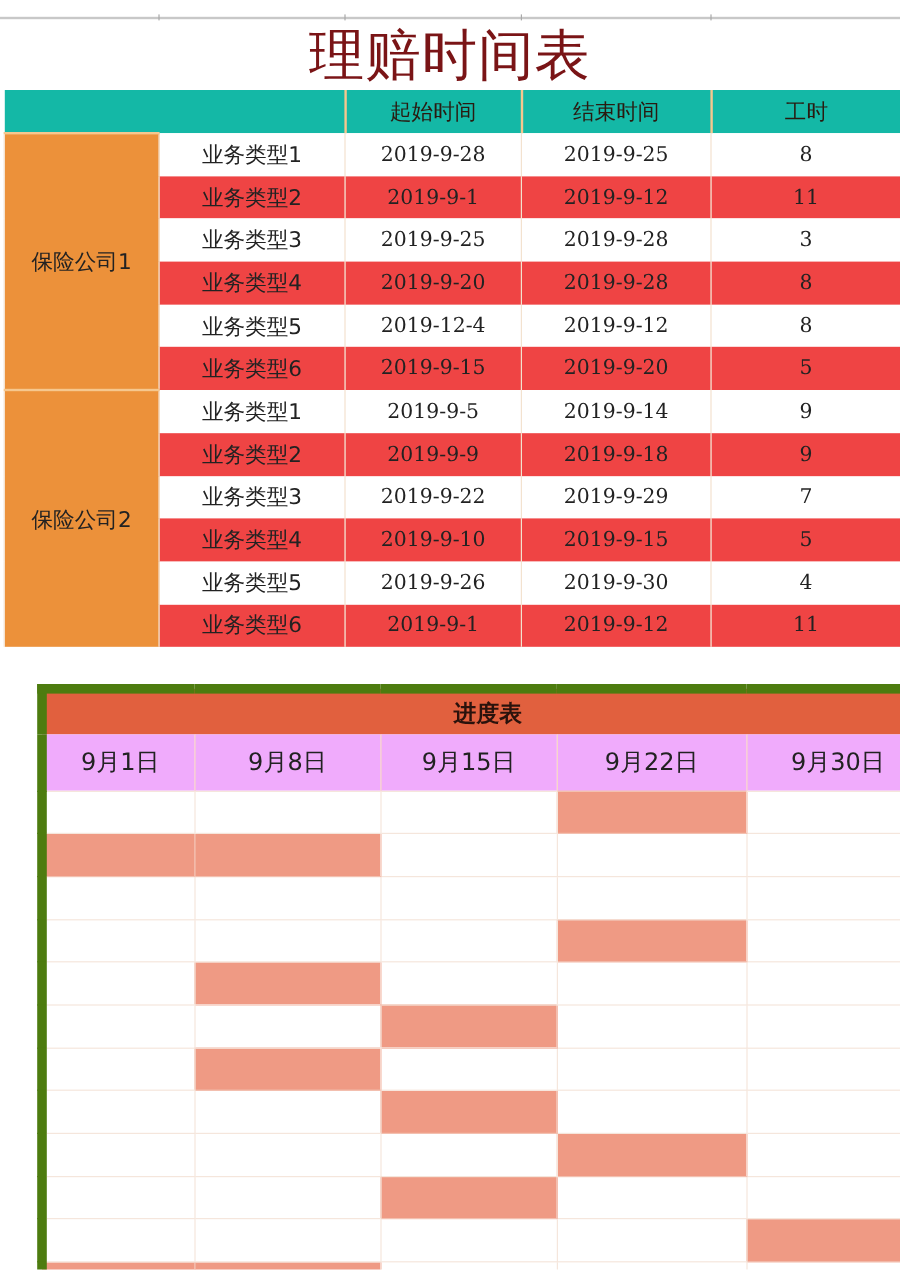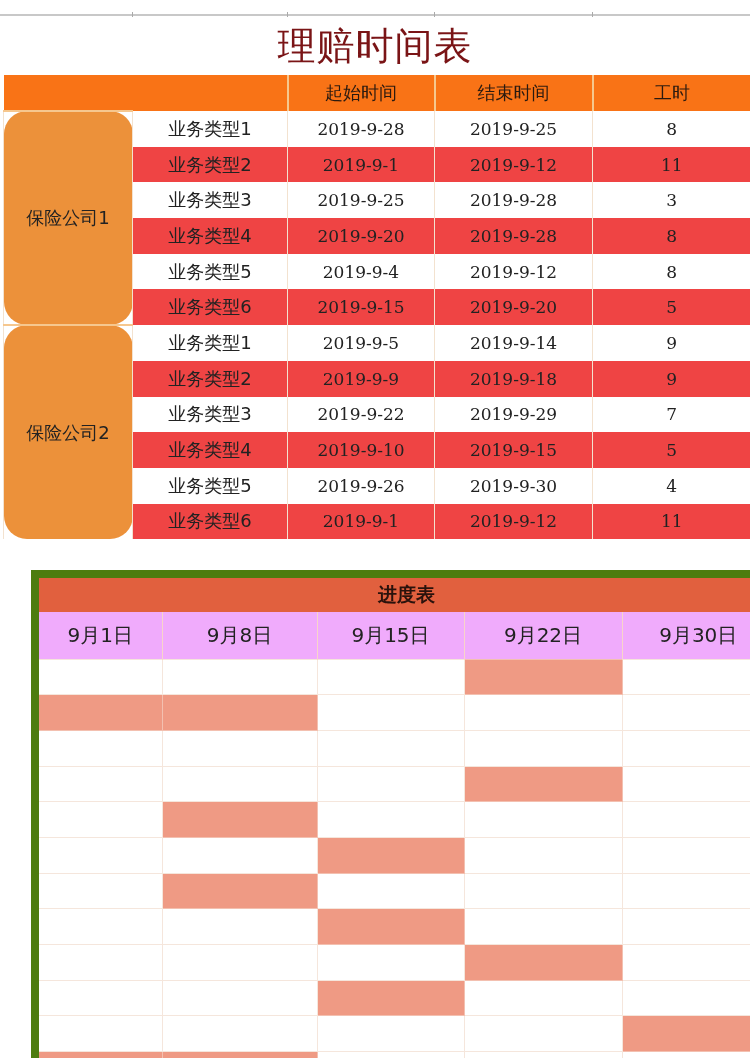--- a/index.html
+++ b/index.html
@@ -3,30 +3,30 @@
 <meta charset="utf-8">
 <style>
   * { box-sizing: border-box; margin: 0; padding: 0; }
   html, body { width: 750px; height: 1058px; background: #ffffff; overflow: hidden; }
   body { position: relative; font-family: "DejaVu Serif", "Liberation Serif", serif; color: #222; }
 
   .gridline-top { position: absolute; left: 0; top: 14px; width: 750px; height: 2px; background: #c8c8c8; }
   .gridline-top span { position: absolute; top: -2px; width: 1px; height: 5px; background: #aaa; }
 
   .title { position: absolute; left: 0; top: 18px; width: 750px; height: 57px; text-align: center;
-           font-family: "DejaVu Serif", serif; font-size: 38px; line-height: 57px; color: #7a1416; letter-spacing: 1px; }
+           font-family: "DejaVu Serif", serif; font-size: 46px; line-height: 57px; color: #7a1416; letter-spacing: 1px; }
 
   .tbl { position: absolute; left: 3px; width: 747px; border-collapse: collapse; table-layout: fixed; }
   .tbl td { text-align: center; vertical-align: middle; font-size: 17px; padding: 0; }
 
   #main { top: 75px; }
-  #main .hdr td { background: #f97316; height: 36px; font-family: "DejaVu Sans", sans-serif; font-size: 18px; color: #2a1a10;
+  #main .hdr td { background: #14b8a6; height: 36px; font-family: "DejaVu Sans", sans-serif; font-size: 18px; color: #2a1a10;
                   border-left: 2px solid #f6c78e; }
   #main .hdr td:first-child { border-left: none; }
-  #main td.company { background: #ec913a; font-family: "DejaVu Sans", sans-serif; font-size: 18px; border-top: 2px solid #f6c78e; border-radius: 23px; }
+  #main td.company { background: #ec913a; font-family: "DejaVu Sans", sans-serif; font-size: 18px; border-top: 2px solid #f6c78e; }
   #main tr.row td { height: 35.7px; border-left: 1px solid #f3e2cf; }
   #main tr.row.odd td.c { background: #ffffff; }
   #main tr.row.even td.c { background: #ef4444; }
   #main td.biz { font-family: "DejaVu Sans", sans-serif; font-size: 18px; }
 
   #progress { top: 570px; border: 8px solid #4d7c0f; margin-left: 28px; }
   #progress .ptitle td { background: #e1603e; height: 38px; font-family: "DejaVu Sans", sans-serif; font-weight: bold; font-size: 19px; color: #2a120c; }
   #progress .dates td { background: #f0abfc; height: 47px; font-family: "DejaVu Sans", sans-serif; font-size: 20px; border-left: 1px solid #f8d5c9; }
   #progress .dates td:first-child { border-left: none; }
   #progress .grow td { height: 35.7px; background: #ffffff; border: 1px solid #f5e6dc; }
@@ -81,21 +81,21 @@
         <td class="c">3</td>
       </tr>
       <tr class="row even">
         <td class="c biz">业务类型4</td>
         <td class="c">2019-9-20</td>
         <td class="c">2019-9-28</td>
         <td class="c">8</td>
       </tr>
       <tr class="row odd">
         <td class="c biz">业务类型5</td>
-        <td class="c">2019-9-4</td>
+        <td class="c">2019-12-4</td>
         <td class="c">2019-9-12</td>
         <td class="c">8</td>
       </tr>
       <tr class="row even">
         <td class="c biz">业务类型6</td>
         <td class="c">2019-9-15</td>
         <td class="c">2019-9-20</td>
         <td class="c">5</td>
       </tr>
       <tr class="row odd">

